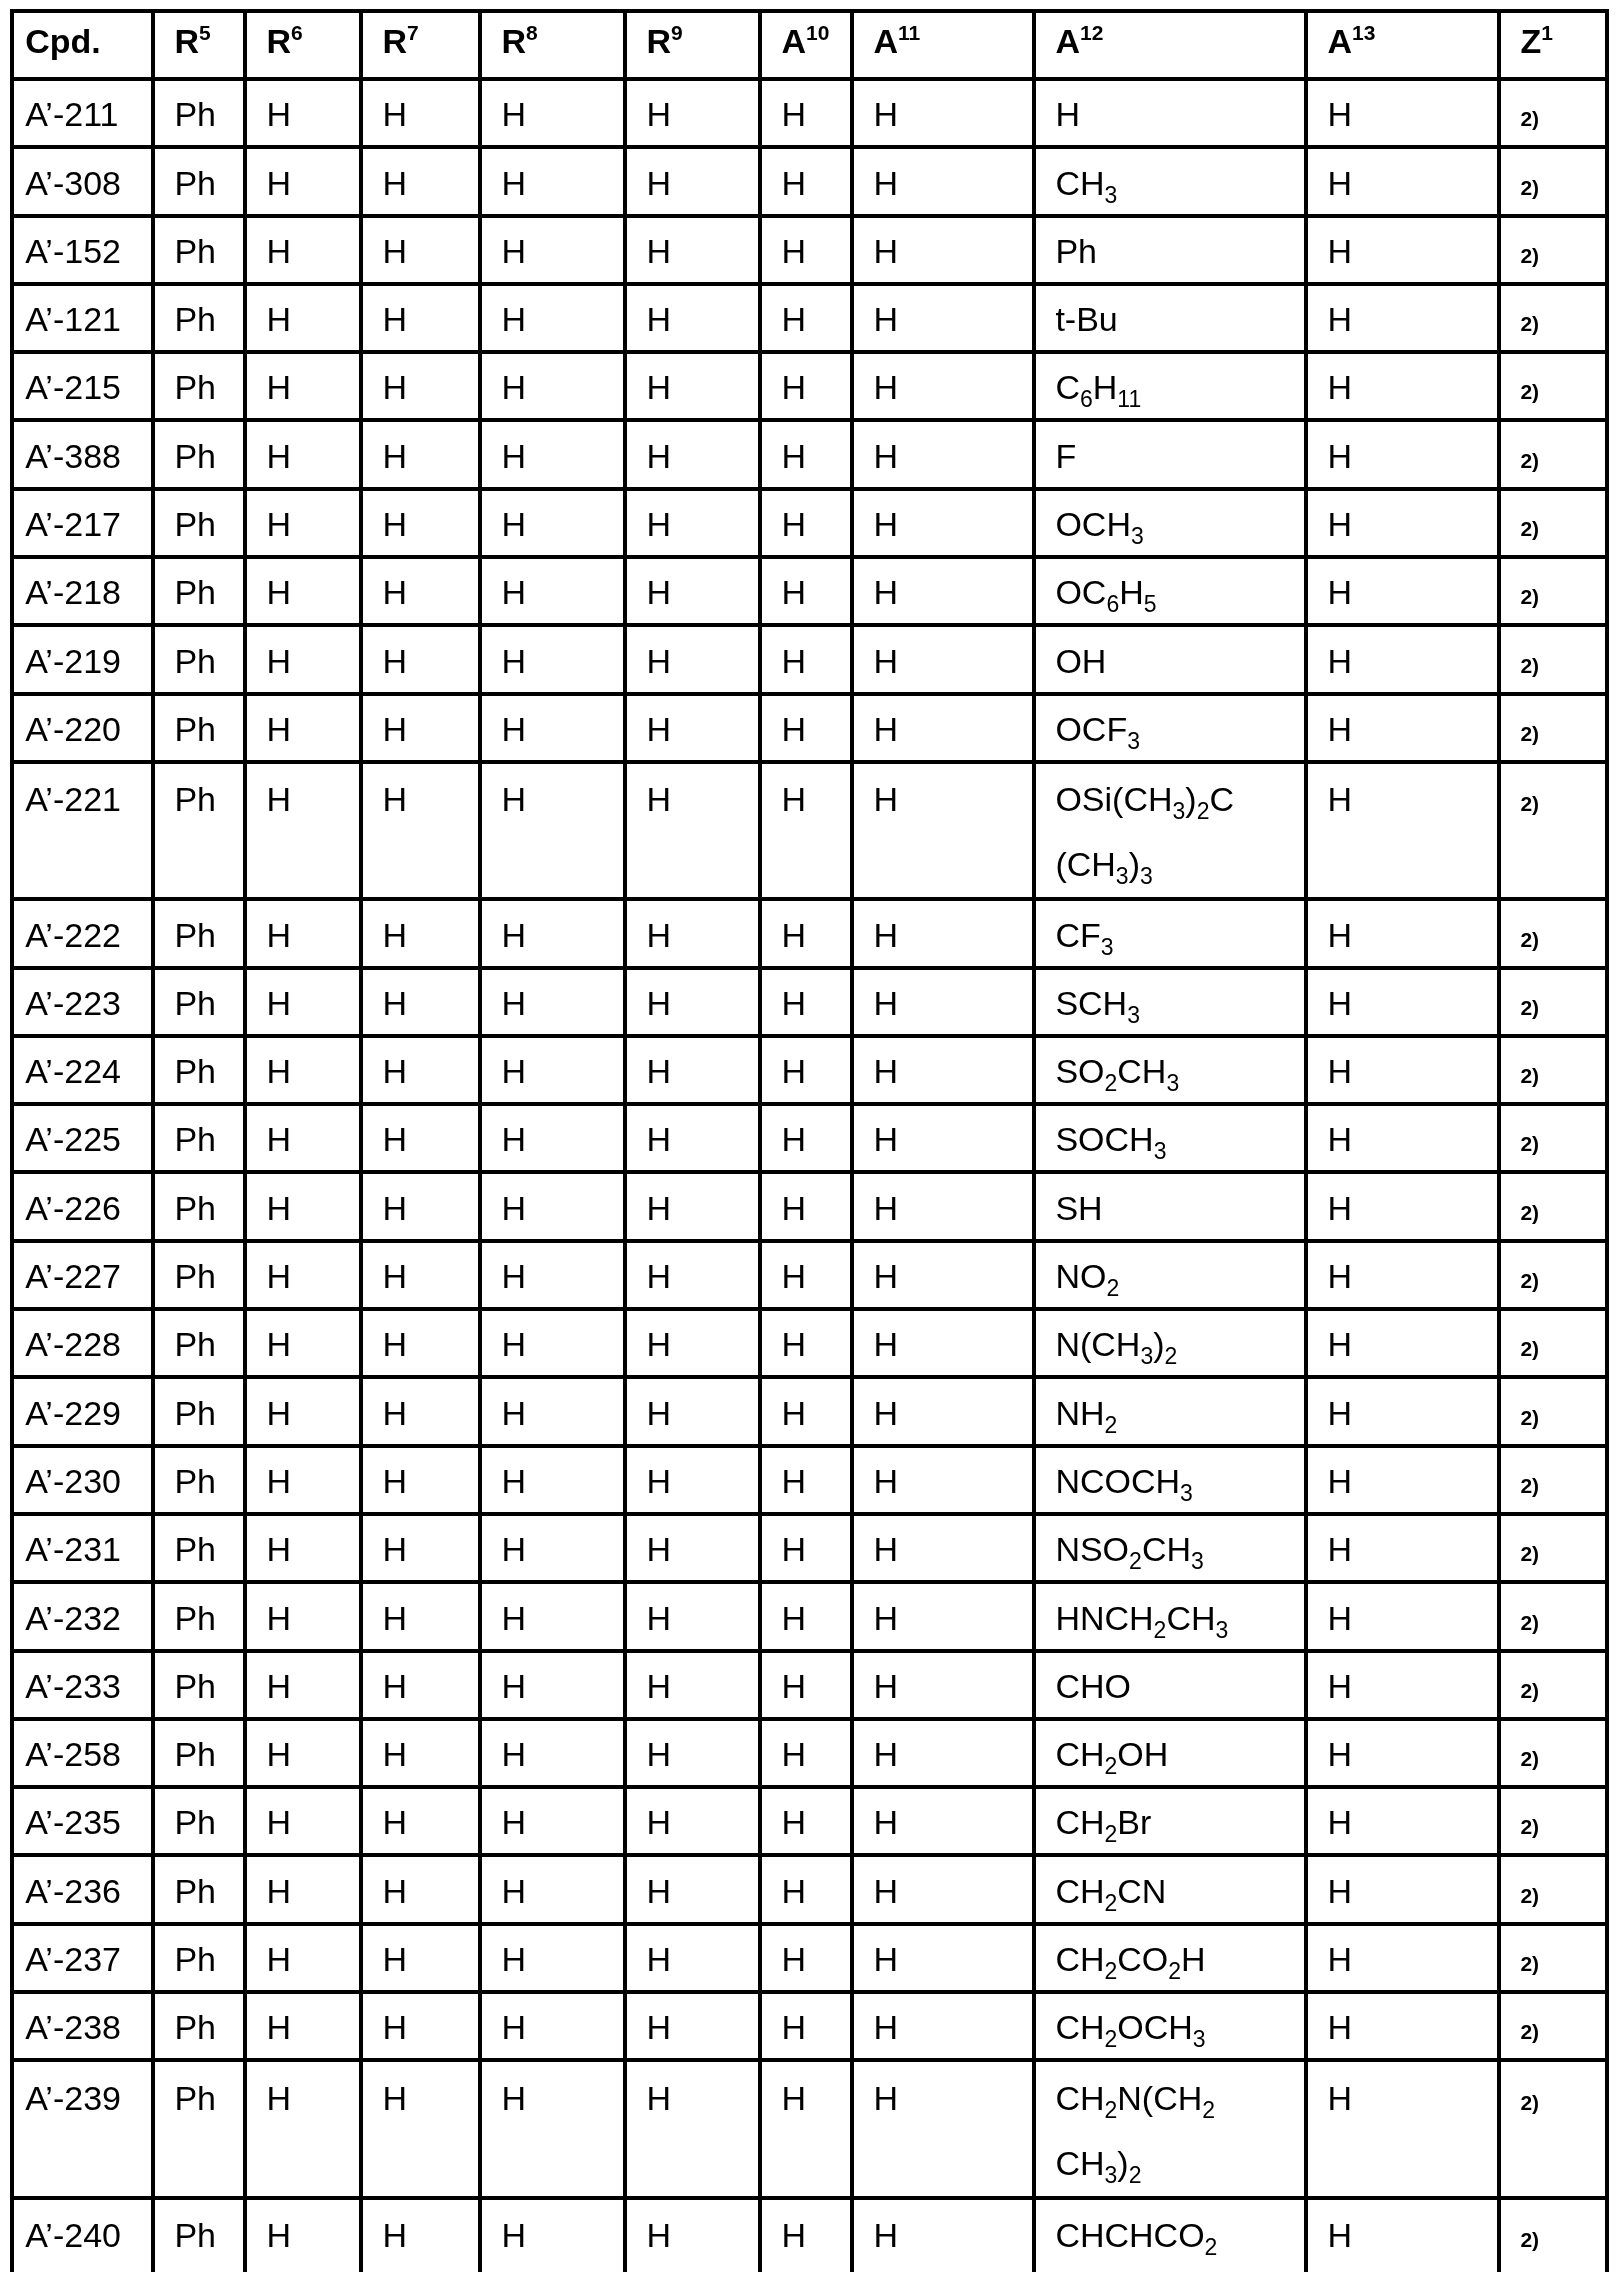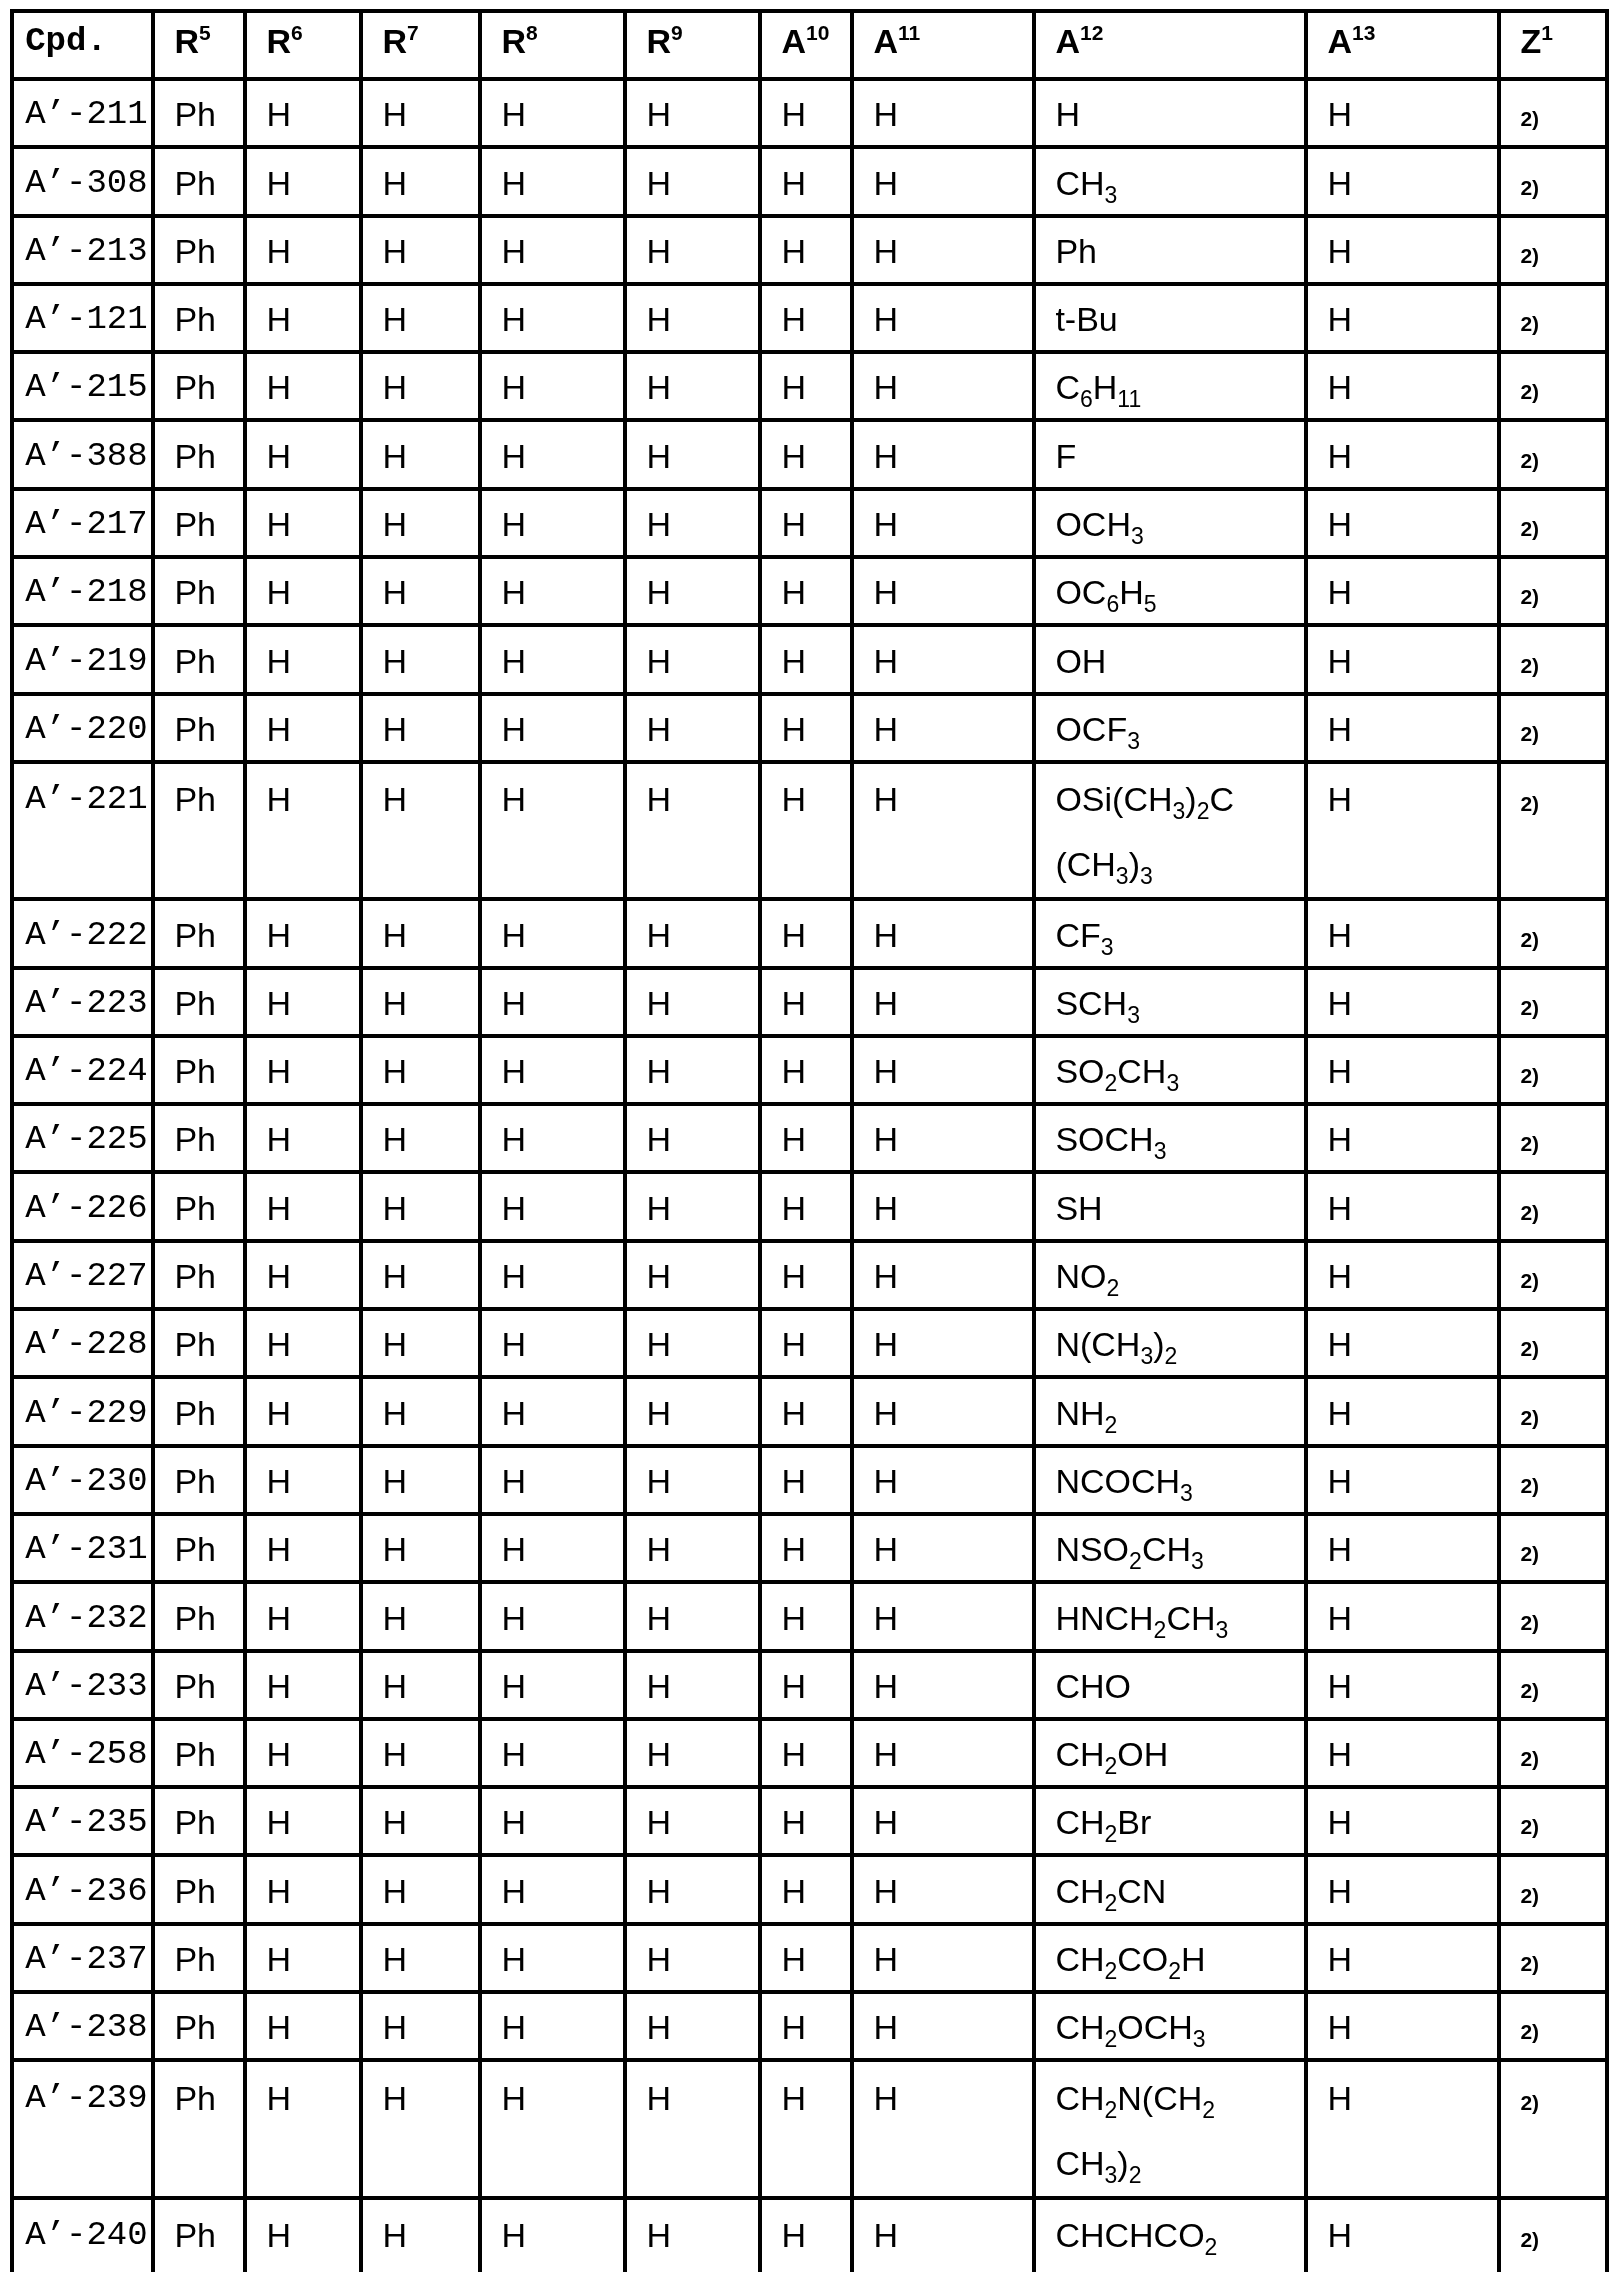--- a/index.html
+++ b/index.html
@@ -9,21 +9,21 @@
           table-layout: fixed; width: 1595px; }
   td, th { border: 4.1px solid #000; vertical-align: top; text-align: left;
            padding: 3.3px 0 0 19.6px; font-size: 34px; line-height: 65px; font-weight: normal;
            box-sizing: border-box; }
   th { font-weight: bold; height: 68px; line-height: 47px; padding-top: 4.9px; }
   td { height: 66px; line-height: 61px; }
   tr.double td { height: 132px; line-height: 65px; }
   sup.hdr { font-size: 21px; vertical-align: 13px; line-height: 0; }
   sub { font-size: 23px; vertical-align: -8.2px; line-height: 0; }
   .z1 { font-size: 21px; font-weight: bold; line-height: 29px; display: inline-block; padding-top: 0; }
-  th.c0, td.c0 { padding-left: 11.4px; font-family: Liberation Mono, monospace; }
+  th.c0, td.c0 { padding-left: 11.4px; }
 </style>
 </head>
 <body>
 
 <table>
   <colgroup id="cols">
       <col style="width: 141px;">
       <col style="width: 92px;">
       <col style="width: 116px;">
       <col style="width: 119px;">
@@ -71,21 +71,21 @@
         <td class="c3"><span>H</span></td>
         <td class="c4"><span>H</span></td>
         <td class="c5"><span>H</span></td>
         <td class="c6"><span>H</span></td>
         <td class="c7"><span>H</span></td>
         <td class="c8"><span>CH</span><sub>3</sub></td>
         <td class="c9"><span>H</span></td>
         <td class="c10"><span class="z1">2)</span></td>
       </tr>
       <tr>
-        <td class="c0"><span>A’-213</span></td>
+        <td class="c0"><span>A’-152</span></td>
         <td class="c1"><span>Ph</span></td>
         <td class="c2"><span>H</span></td>
         <td class="c3"><span>H</span></td>
         <td class="c4"><span>H</span></td>
         <td class="c5"><span>H</span></td>
         <td class="c6"><span>H</span></td>
         <td class="c7"><span>H</span></td>
         <td class="c8"><span>Ph</span></td>
         <td class="c9"><span>H</span></td>
         <td class="c10"><span class="z1">2)</span></td>

